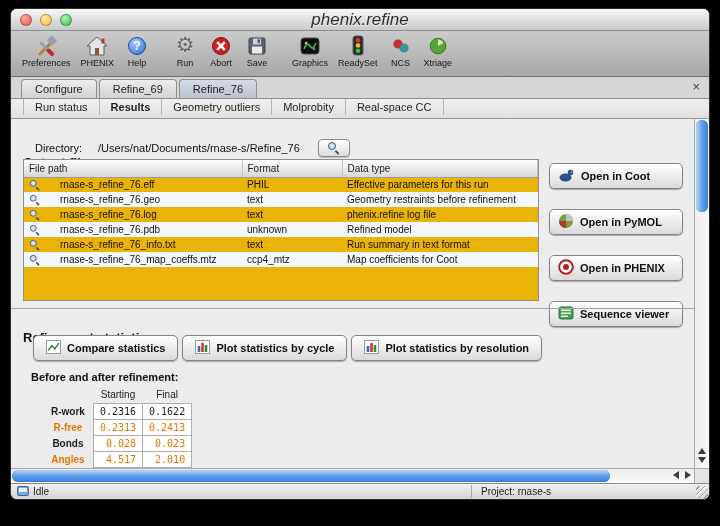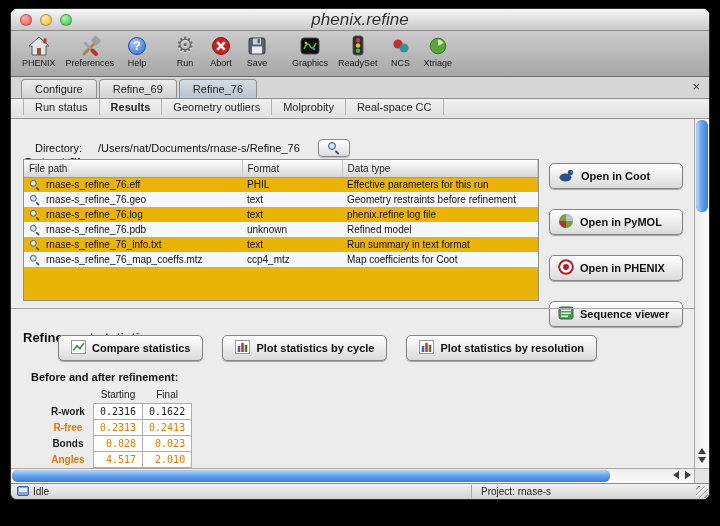--- a/index.html
+++ b/index.html
@@ -69,29 +69,29 @@
   .mag::after { content:""; position:absolute; left:8px; top:8px; width:5px; height:2px;
     background:#44506a; border-radius:1px; transform:rotate(45deg); transform-origin:0 0; }
 
   .files-panel { position:absolute; left:12px; top:40px; width:516px; height:142px; background:#eab308;
     border:1px solid #8f8f8f; overflow:hidden; }
   .ftable { width:100%; border-collapse:collapse; font-size:10px; table-layout:fixed; }
   .ftable th { height:17px; background:linear-gradient(#fdfdfd,#d6d6d6); border-right:1px solid #c4c4c4;
     border-bottom:1px solid #9c9c9c; font-weight:normal; text-align:left; padding:0 5px; color:#222; }
   .ftable td { height:15px; padding:0 5px; color:#101010; white-space:nowrap; overflow:hidden; }
   .ftable tbody tr:nth-child(even) td { background:#f4f7fb; }
-  .fcell { display:flex; align-items:center; gap:5px; }
+  .fcell { display:flex; align-items:center; gap:19px; }
   .fcell .mag { transform:scale(.85); }
 
   .side-buttons { position:absolute; left:538px; top:44px; width:134px; display:flex; flex-direction:column; gap:20px; }
   .btn { height:26px; border:1px solid #848484; border-radius:5px; background:linear-gradient(#ffffff,#dadada);
     box-shadow:0 1px 1px rgba(0,0,0,.3); display:flex; align-items:center; padding:0 8px; gap:6px;
     font-size:11px; font-weight:bold; color:#101010; white-space:nowrap; }
 
-  .stats-btn-row { position:absolute; left:22px; top:216px; display:flex; gap:19px;margin-left:25px; }
+  .stats-btn-row { position:absolute; left:22px; top:216px; display:flex; gap:4px; }
   .stats-btn-row .btn { padding:0 12px; }
 
   .before-after { position:absolute; left:20px; top:252px; font-size:11px; font-weight:bold; color:#101010; }
 
   .stats-table { position:absolute; left:36px; top:268px; border-collapse:collapse; font-size:10px; }
   .stats-table th { font-weight:normal; text-align:center; padding:2px 6px; color:#222; height:16px; }
   .stats-table td.lbl { font-weight:bold; text-align:center; padding:2px 8px 2px 4px;margin-left:41px; }
   .stats-table td.val { background:#fff; border:1px solid #adadad; text-align:right; padding:2px 6px;
     min-width:46px; font-family:"DejaVu Sans Mono", monospace; height:16px; }
 
@@ -137,37 +137,37 @@
       <span class="light yellow"></span>
       <span class="light green"></span>
     </div>
     <span class="title">phenix.refine</span>
   </div>
 
   <div class="toolbar">
     <div class="tool">
       <span class="ticon">
         <svg width="24" height="22" viewBox="0 0 24 22">
-            <path d="M12 2 L22 11 H19 V20 H5 V11 H2 Z" fill="#e4e4ea" stroke="#5d5d66"></path>
-            <rect x="16.5" y="3.5" width="3" height="5" fill="#b53a2e"></rect>
-            <rect x="10" y="13" width="4" height="7" fill="#8a5a35"></rect>
-          </svg>
-      </span>
-      <span class="tlabel">PHENIX</span>
-    </div>
-    <div class="tool">
-      <span class="ticon">
-        <svg width="24" height="22" viewBox="0 0 24 22">
             <line x1="6" y1="19" x2="17" y2="8" stroke="#b5803f" stroke-width="3" stroke-linecap="round"></line>
             <rect x="14" y="2" width="8" height="7" rx="1" fill="#9aa0a8" transform="rotate(45 18 5.5)"></rect>
             <line x1="18" y1="19" x2="7" y2="8" stroke="#98a0a8" stroke-width="2.5" stroke-linecap="round"></line>
             <line x1="18" y1="19" x2="14.5" y2="15.5" stroke="#c03030" stroke-width="4" stroke-linecap="round"></line>
           </svg>
       </span>
       <span class="tlabel">Preferences</span>
+    </div>
+    <div class="tool">
+      <span class="ticon">
+        <svg width="24" height="22" viewBox="0 0 24 22">
+            <path d="M12 2 L22 11 H19 V20 H5 V11 H2 Z" fill="#e4e4ea" stroke="#5d5d66"></path>
+            <rect x="16.5" y="3.5" width="3" height="5" fill="#b53a2e"></rect>
+            <rect x="10" y="13" width="4" height="7" fill="#8a5a35"></rect>
+          </svg>
+      </span>
+      <span class="tlabel">PHENIX</span>
     </div>
     <div class="tool">
       <span class="ticon">
           <span class="i-help">?</span>
         </span>
       <span class="tlabel">Help</span>
     </div>
     <div class="tool group-gap">
       <span class="ticon">
           <span class="i-gear">⚙</span>

